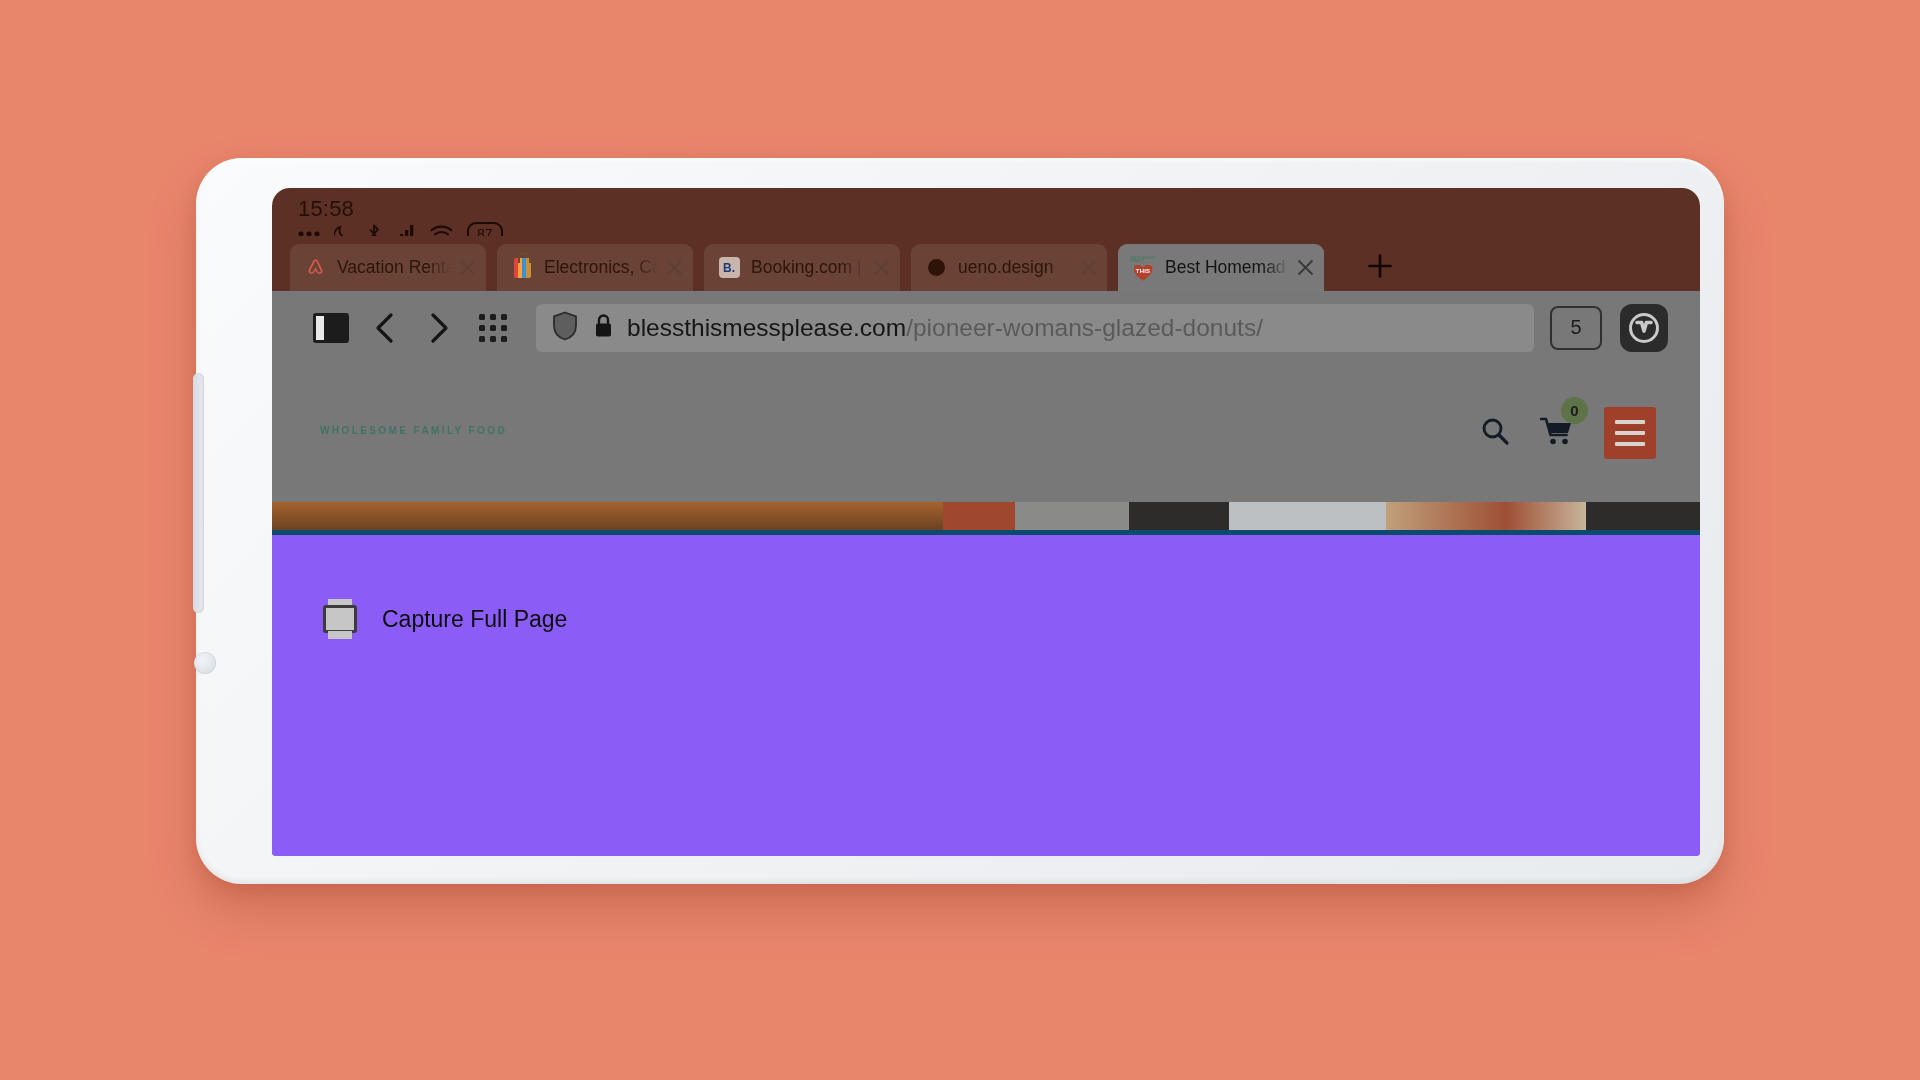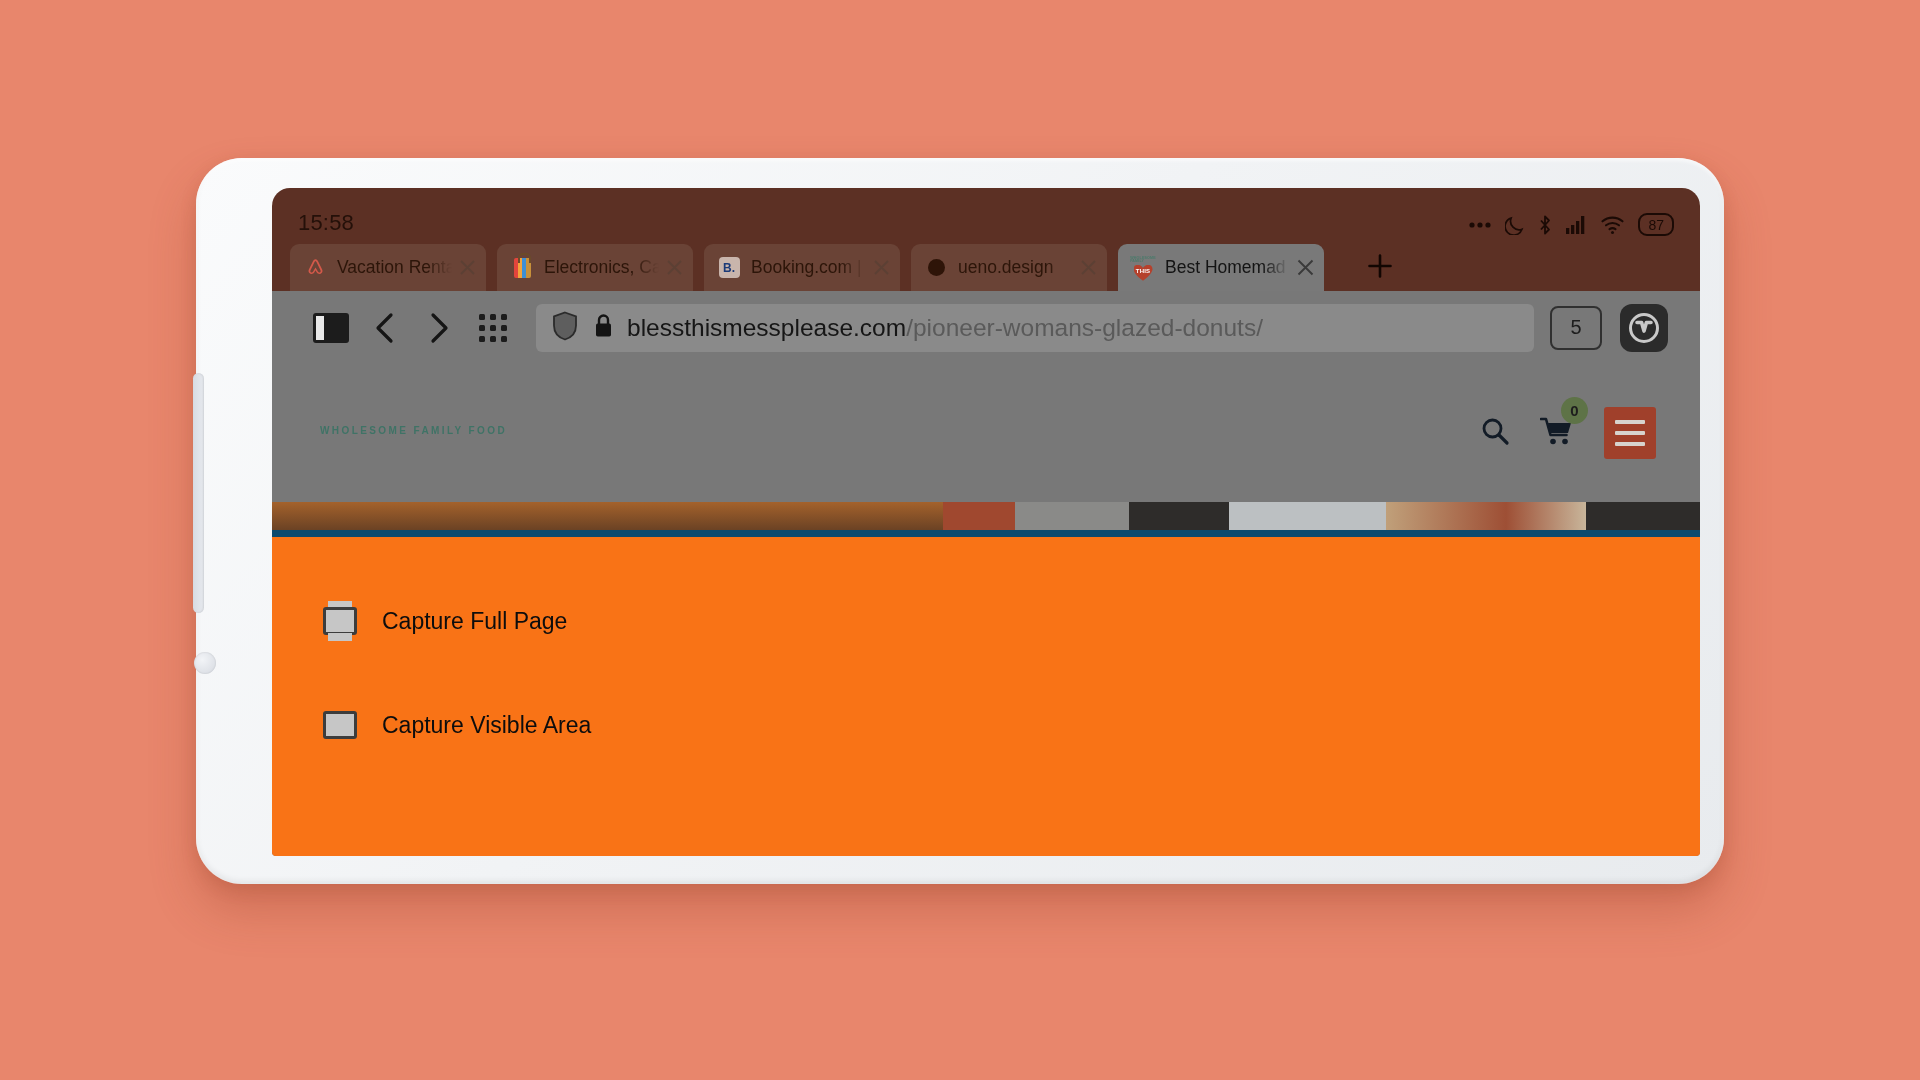--- a/index.html
+++ b/index.html
@@ -44,22 +44,22 @@
     left:76px; top:30px;
     width:1428px; height:668px;
     border-radius: 18px 18px 4px 4px;
     overflow:hidden;
     background:#fff;
   }
 
   
   #status-bar{
     height:48px; background:#5C3024;
-    display:flex; align-items:flex-end; justify-content:space-between;
-    padding:0 26px; box-sizing:border-box;
+    display:flex; align-items:flex-start; justify-content:space-between;
+    padding:8px 26px; box-sizing:border-box;flex-direction:column;
   }
   #status-clock{ color:#241009; font-size:22px; letter-spacing:.2px;}
   #status-icons{ display:flex; align-items:center; gap:14px; color:#1b0a05;}
   .si{ display:flex; align-items:center; }
   #battery-pill{
     border:2px solid #1b0a05; border-radius:9px; padding:1px 8px 1px 8px;
     font-size:14px; line-height:1; height:17px; display:flex; align-items:center;
     font-weight:500;
   }
 
@@ -183,22 +183,22 @@
   }
   #hamburger-btn i{ display:block;width:30px;height:4px;background:#D7D3CE;border-radius:1px;}
 
   
   #content-strip{ height:28px; display:flex; }
   .cs{ height:100%; }
 
   
   #capture-menu{
     position:absolute; left:0; right:0; top:166px; bottom:0;
-    background:#f97316;
-    border-top:7px solid #0c4a6e;
+    background:#8b5cf6;
+    border-top:5px solid #0c4a6e;
   }
   .menu-item{
     display:flex; align-items:center;
     height:76px; padding-left:48px; box-sizing:border-box;
   }
   #capture-full-page-item{ margin-top:46px; }
   #capture-visible-area-item{ margin-top:28px; }
   .mi-icon{ width:40px; flex:0 0 40px; display:flex; align-items:center; justify-content:center;
             position:relative; height:40px; margin-right:22px;}
   .mi-label{ font-size:23px; color:#0d0d0d; }
@@ -436,23 +436,17 @@
         <div class="menu-item" id="capture-full-page-item">
           <span class="mi-icon">
             <span class="icon-fullpage">
               <span class="band top"></span>
               <span class="vp"></span>
               <span class="band bot"></span>
             </span>
           </span>
           <span class="mi-label">Capture Full Page</span>
         </div>
-        <div class="menu-item" id="capture-visible-area-item">
-          <span class="mi-icon">
-            <span class="icon-visible"></span>
-          </span>
-          <span class="mi-label">Capture Visible Area</span>
-        </div>
       </div>
 
     </div>
   </div>
 </div>
 
 </body></html>

